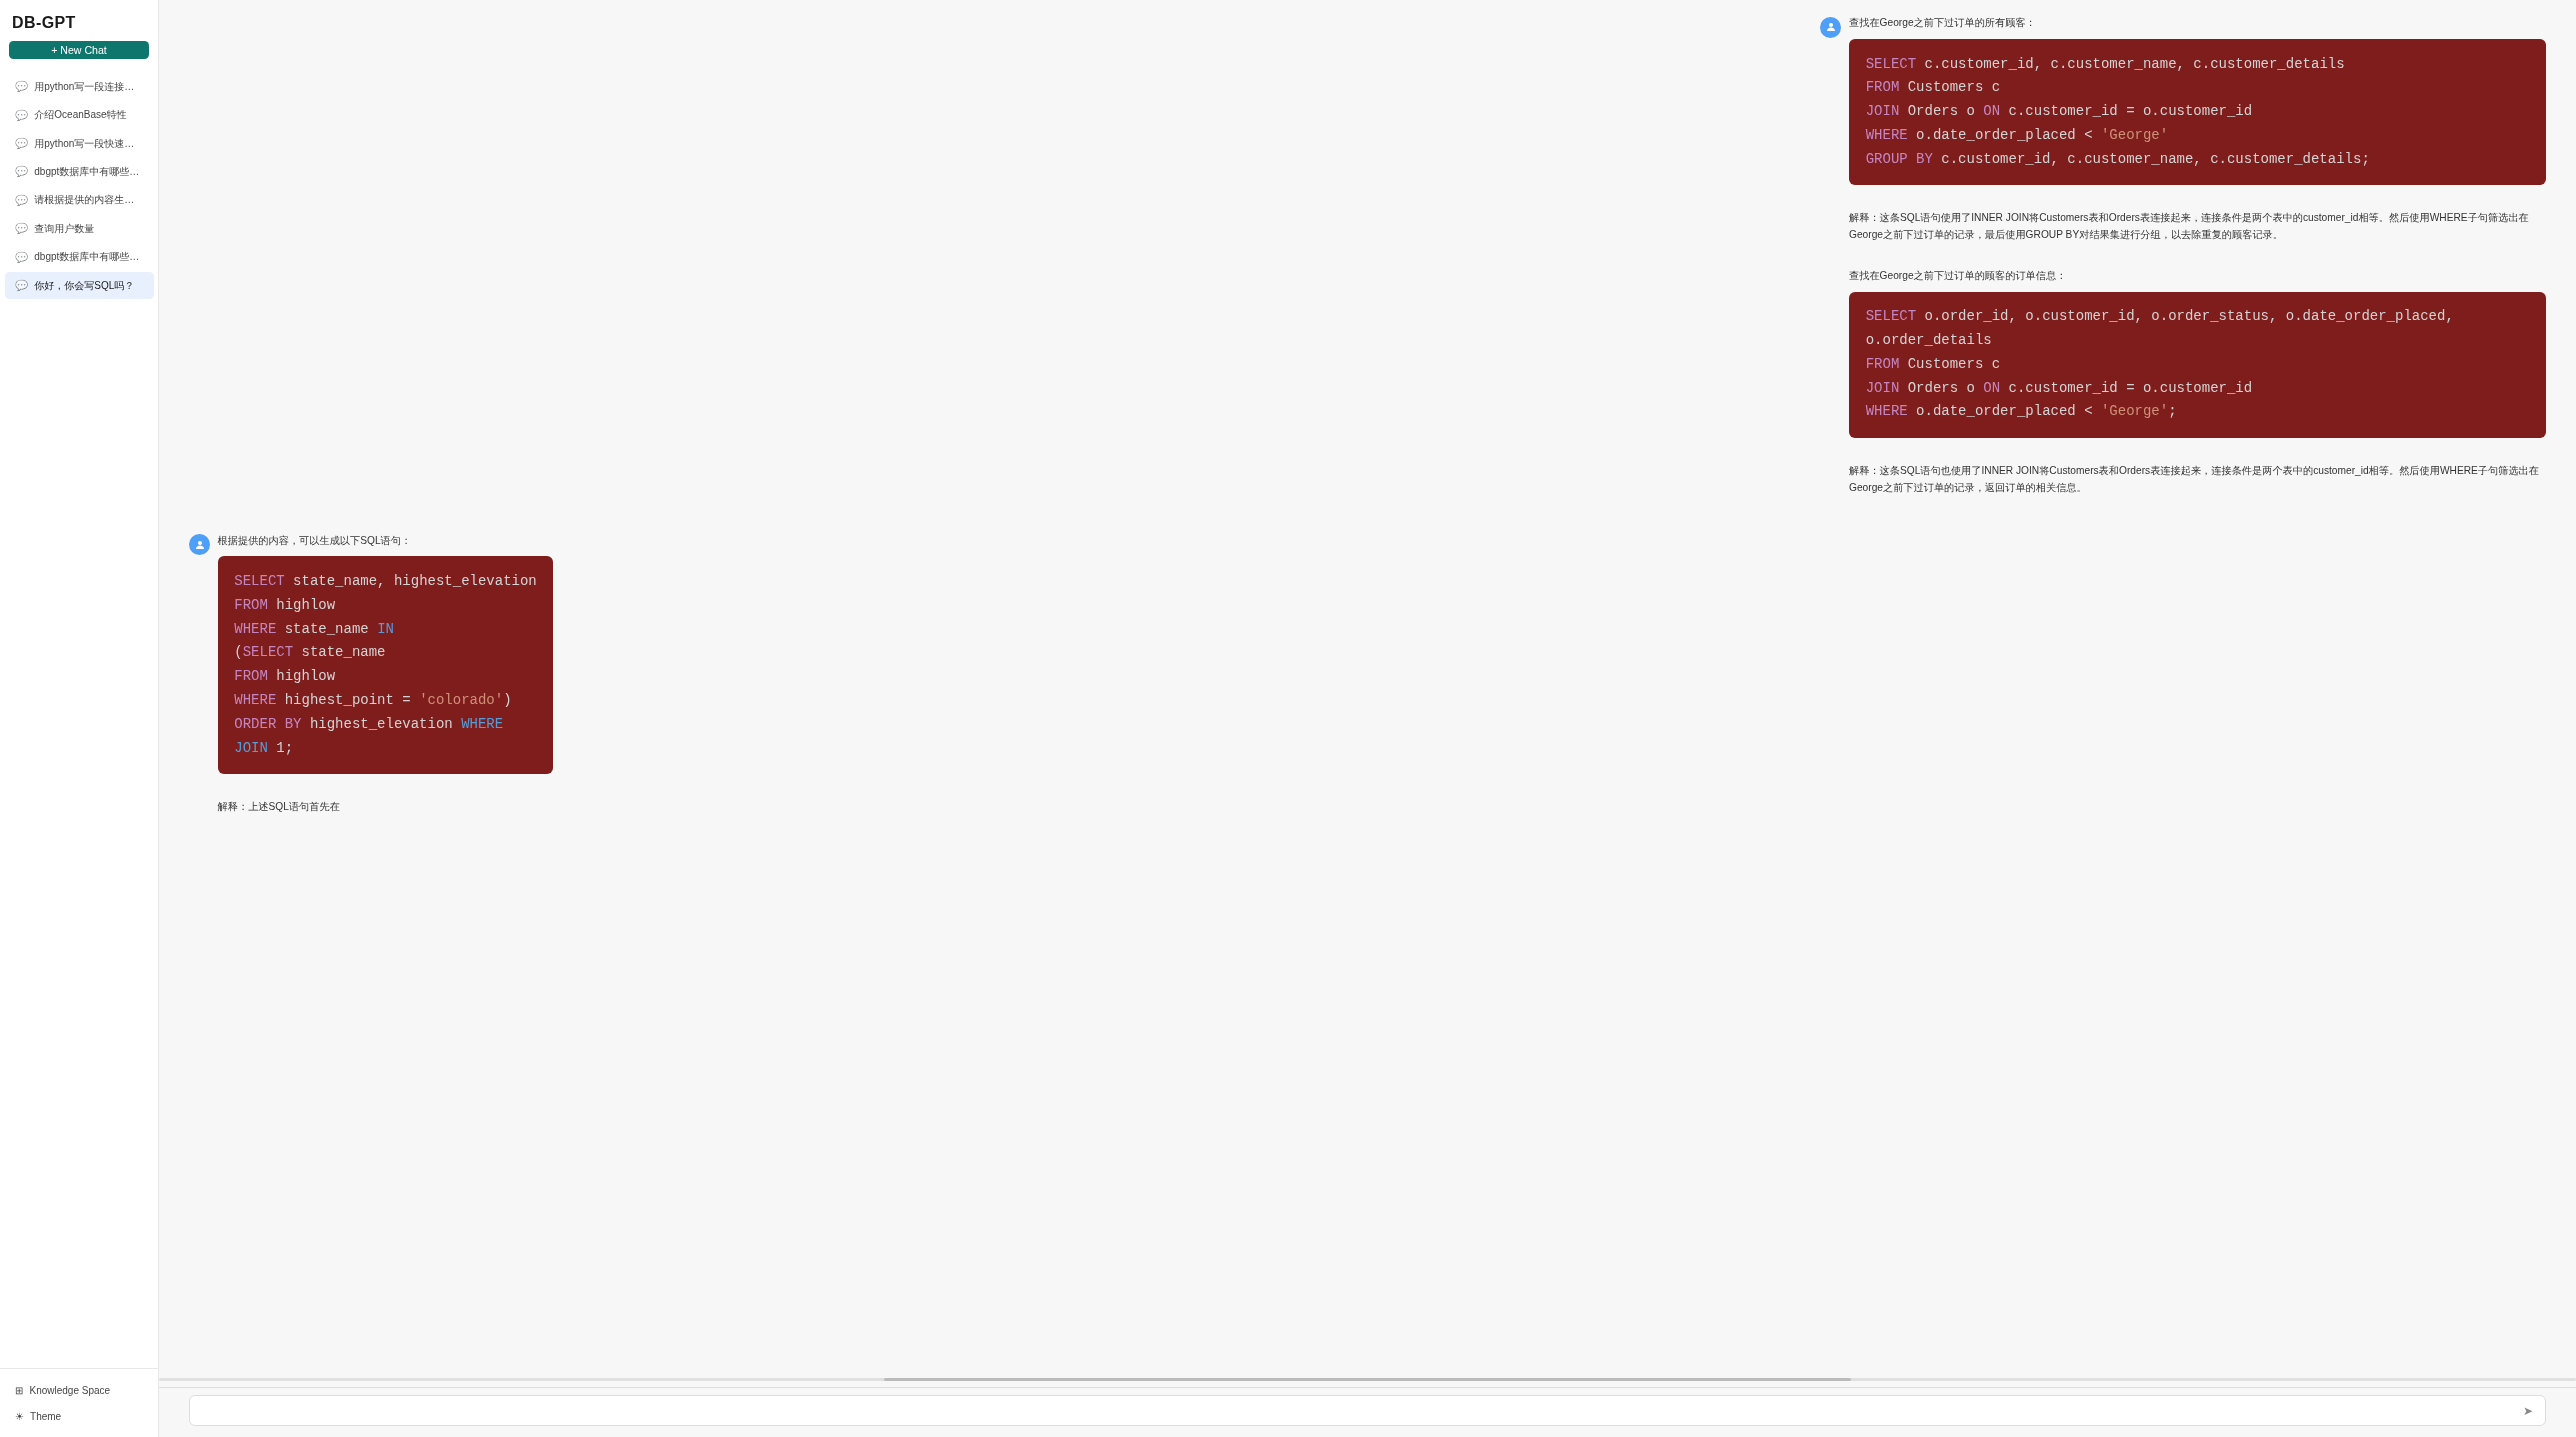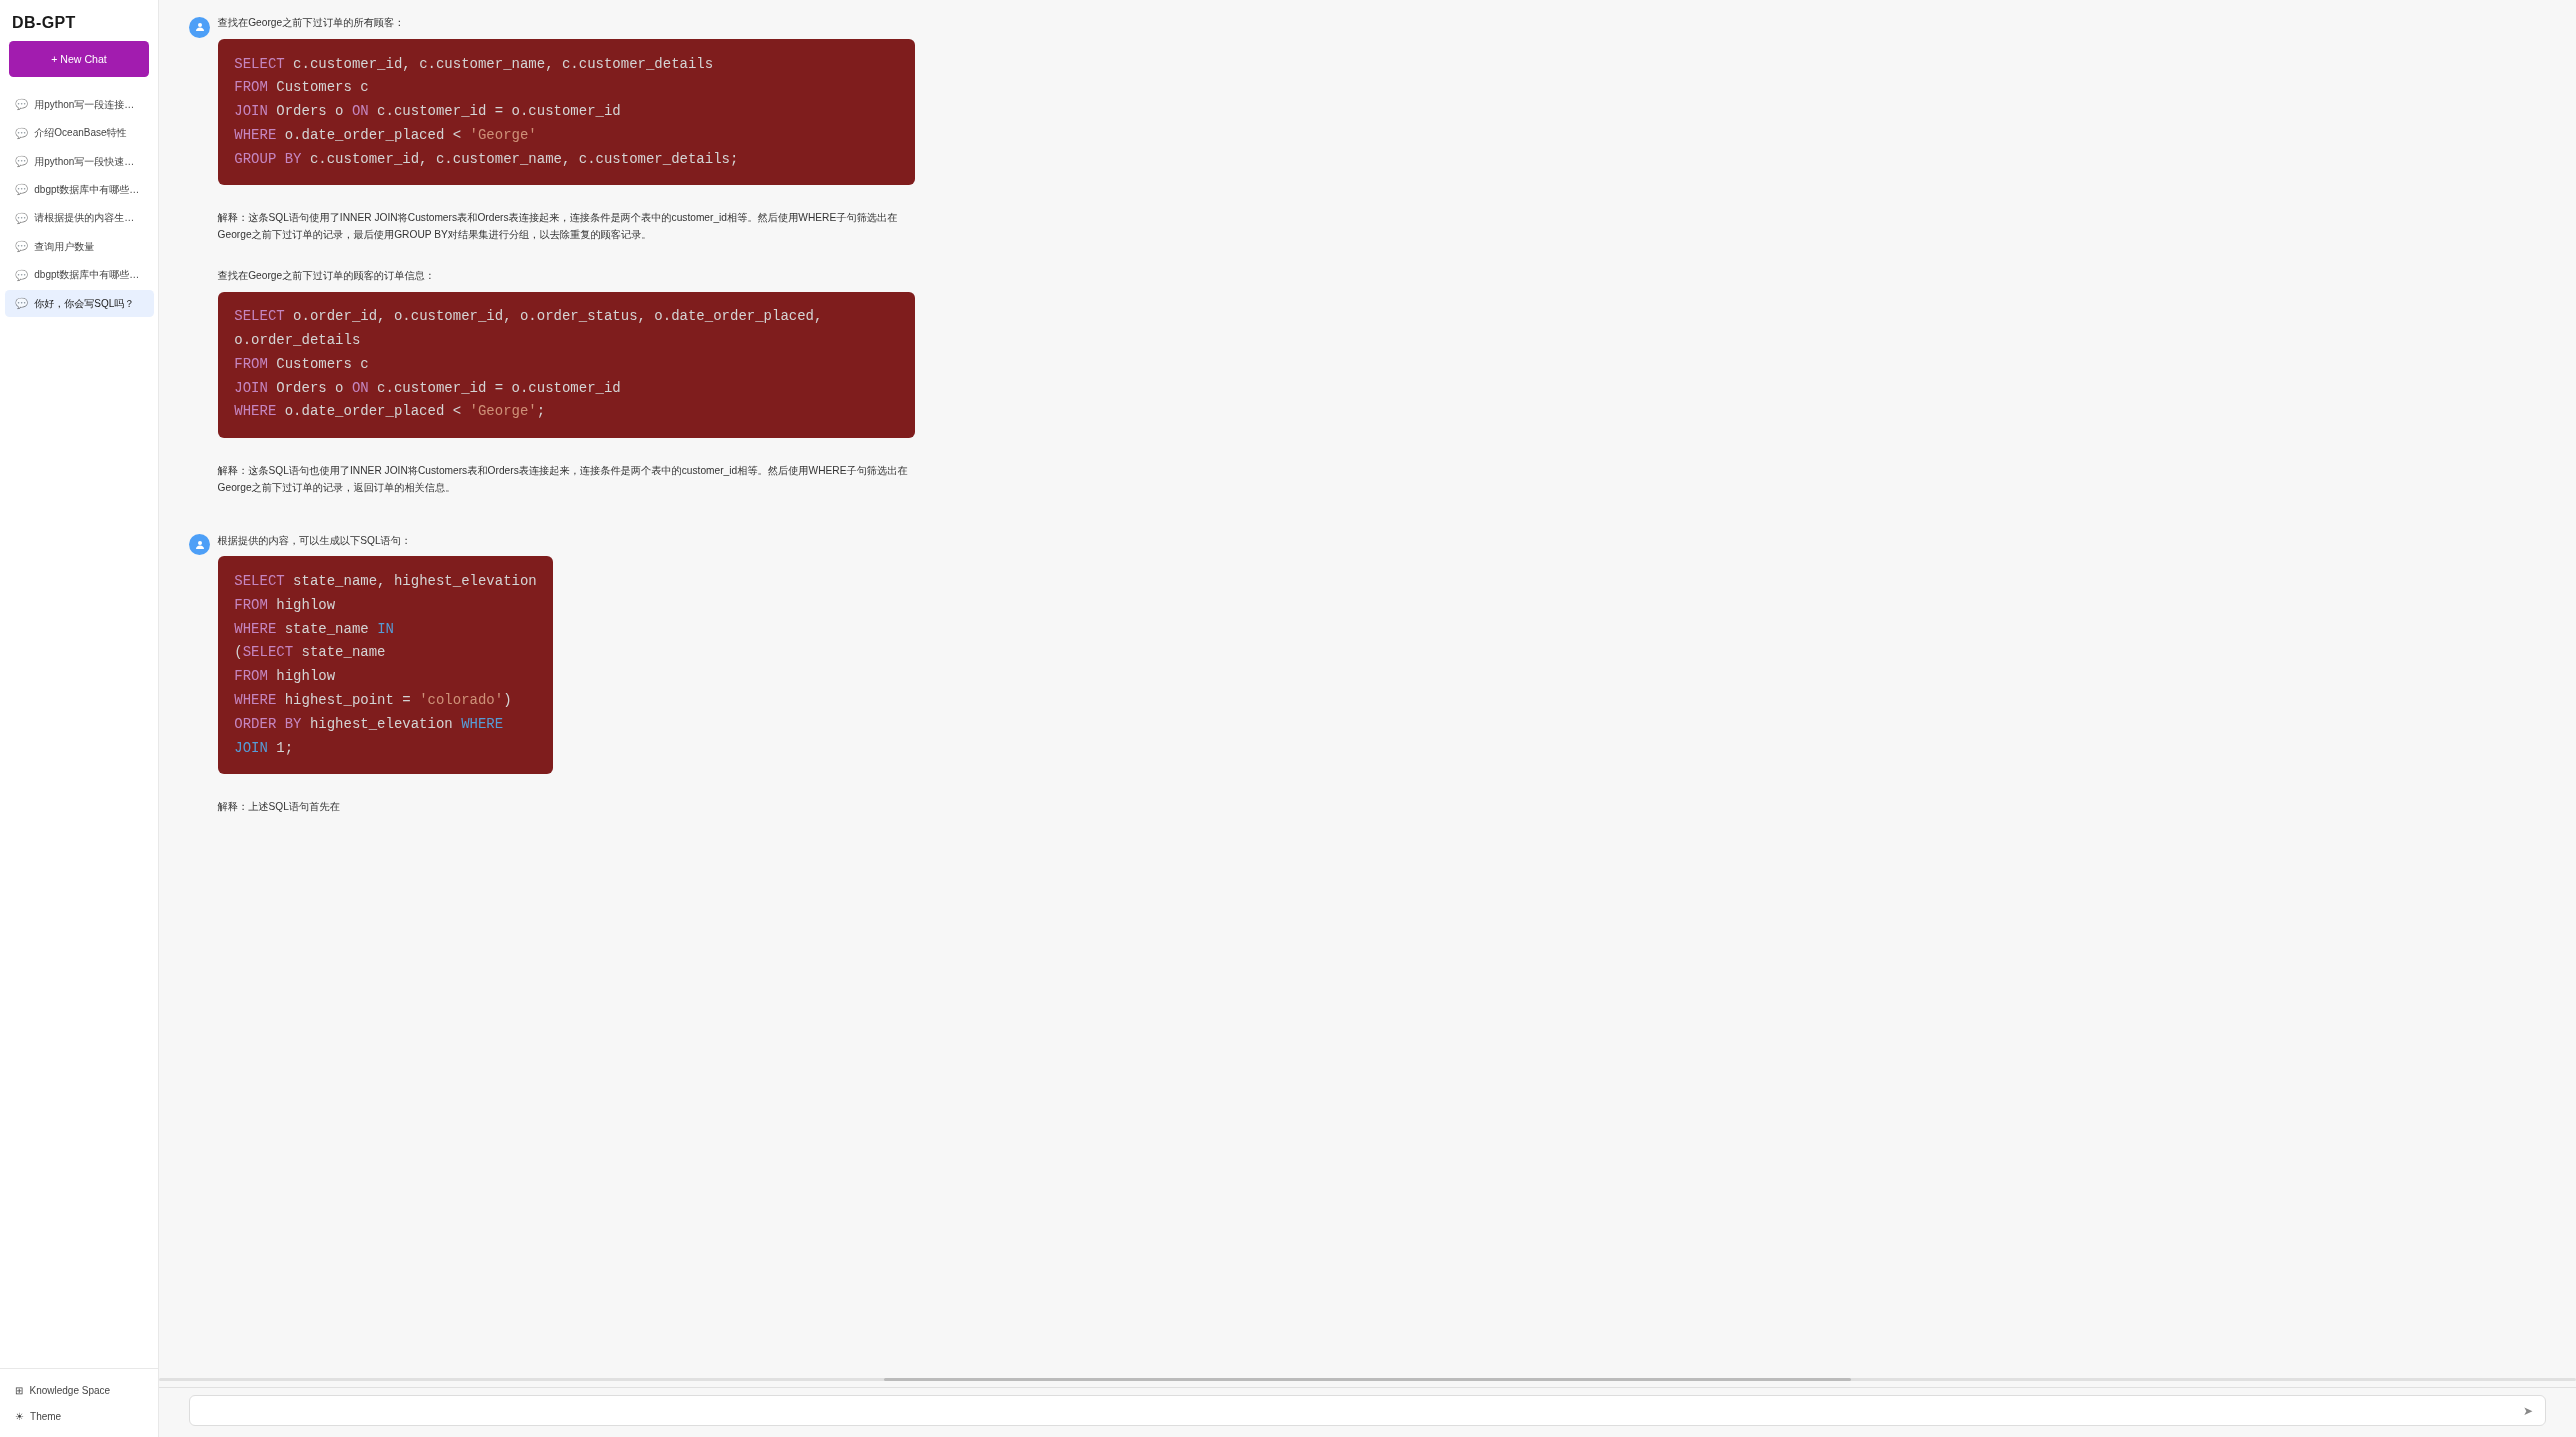--- a/index.html
+++ b/index.html
@@ -27,25 +27,25 @@
     .sidebar-logo {
       padding: 13.6px 12px 9px 12px;
       font-size: 16px;
       font-weight: 700;
       color: #1a1a1a;
       letter-spacing: 0.4px;
     }
 
     .new-chat-btn {
       margin: 0 9px 10.6px 9px;
-      background: #a21caf;
+      background: #0f766e;
       color: #fff;
       border: none;
       border-radius: 4.5px;
-      padding: 12px 0;
+      padding: 3px 0;
       font-size: 10.6px;
       cursor: pointer;
       width: calc(100% - 18px);
       display: flex;
       align-items: center;
       justify-content: center;
       gap: 4.5px;
       font-weight: 500;
     }
 
@@ -280,21 +280,21 @@
     </div>
     <div class="sidebar-bottom-item">
       <span>☀</span>
       <span>Theme</span>
     </div>
   </div>
 </div>
 
 <div class="main">
   <div class="chat-container" id="chat-container">
-  <div style="display: flex; gap: 7.6px; margin-bottom: 12px;">
+  <div style="display: flex; gap: 7.6px; margin-bottom: 12px; justify-content: flex-end;">
         <div class="bot-avatar">
           <svg width="12" height="12" viewBox="0 0 24 24" fill="white">
             <circle cx="12" cy="8" r="4"></circle>
             <path d="M4 20c0-4 3.6-7 8-7s8 3 8 7" fill="white"></path>
           </svg>
         </div>
         <div>
           <div class="message-text">查找在George之前下过订单的所有顾客：</div>
           <div class="code-block">
             <div><span class="kw">SELECT</span><span class="plain"> c.customer_id, c.customer_name, c.customer_details</span></div>

